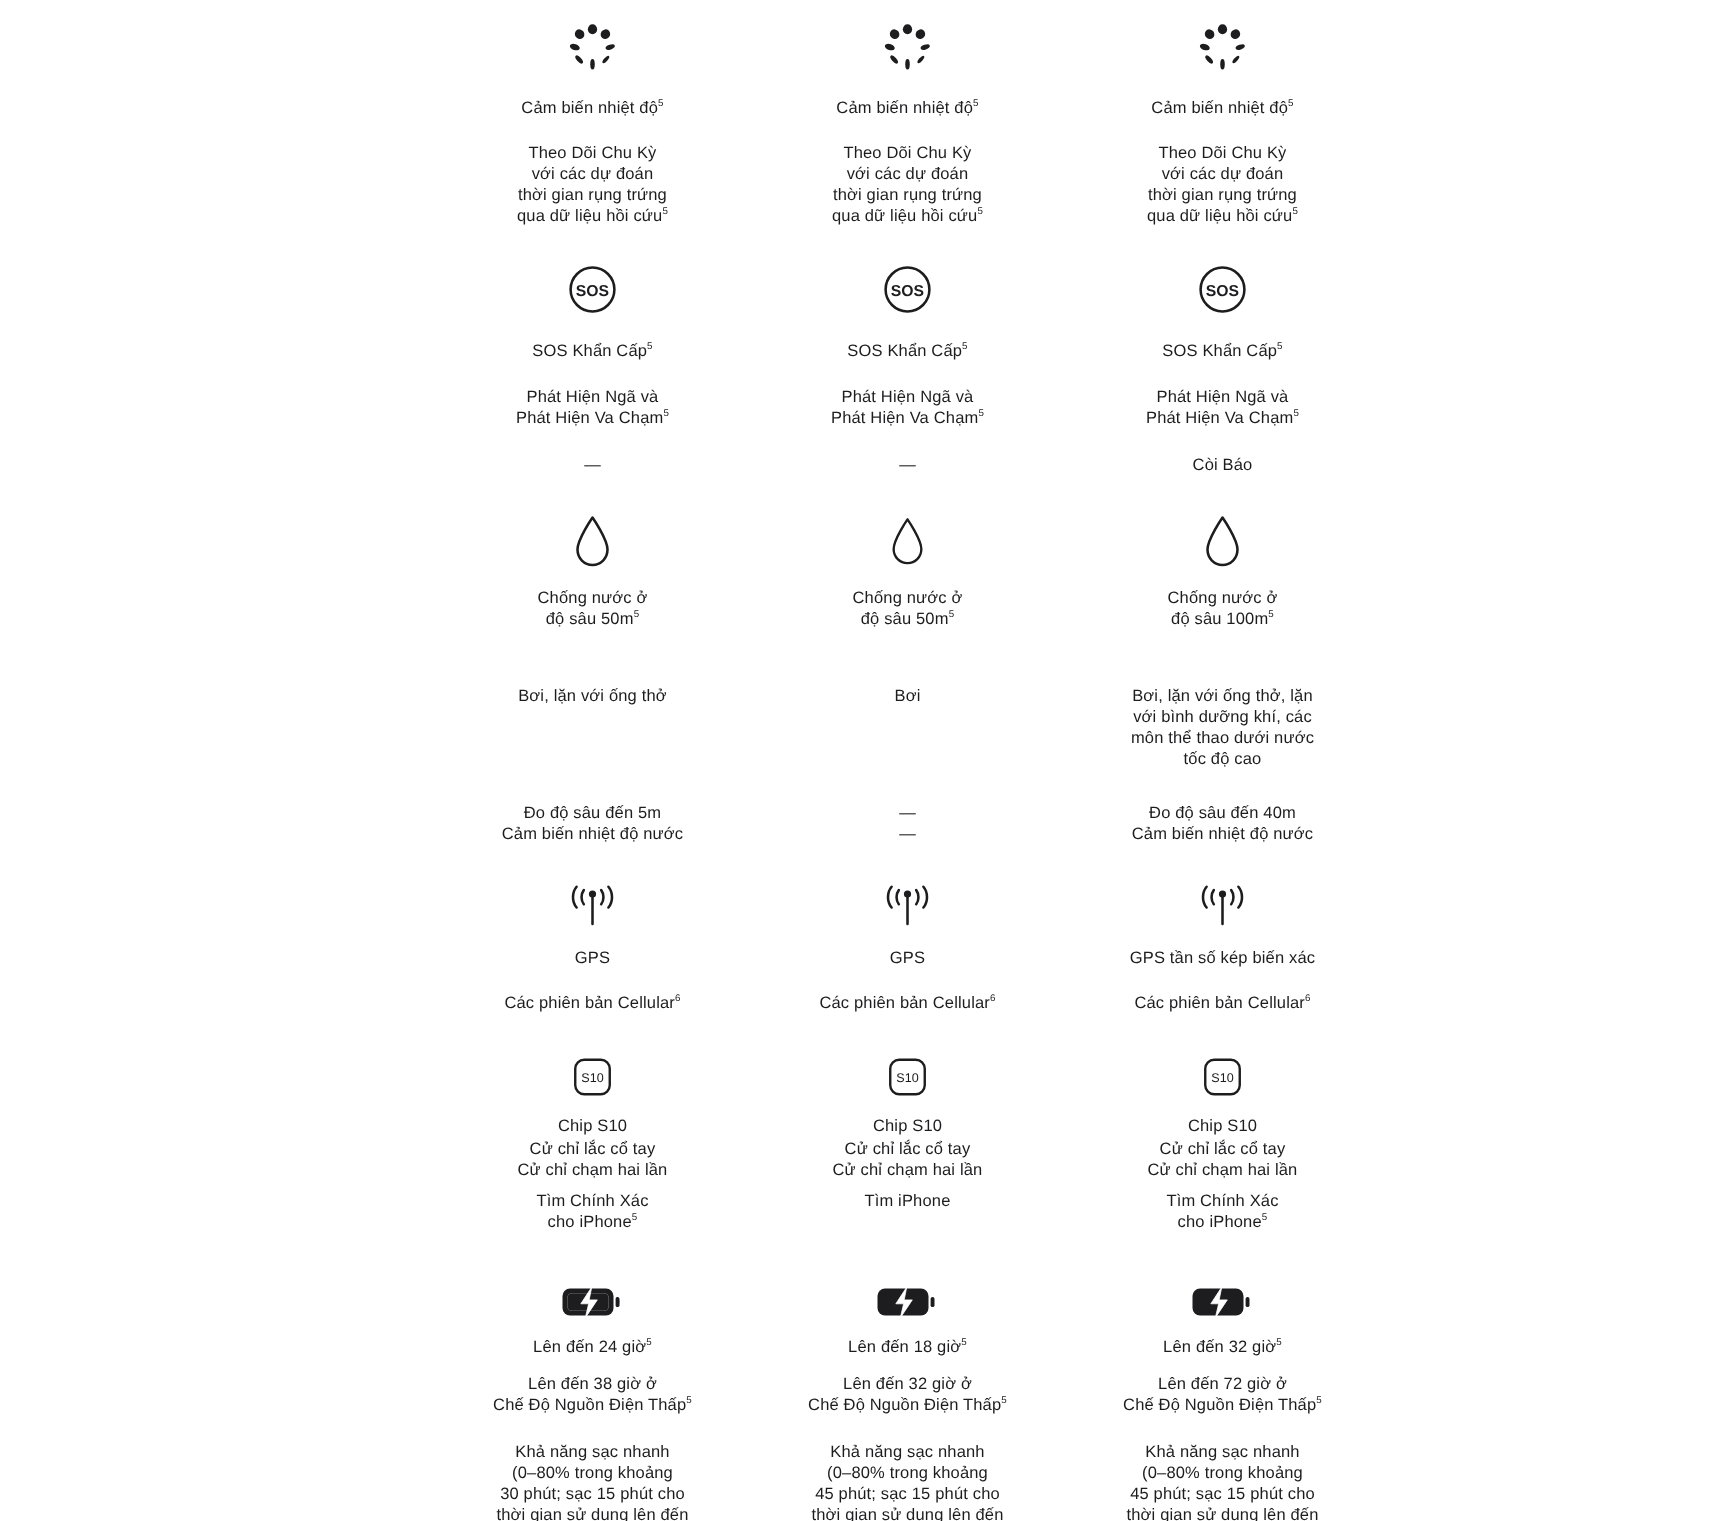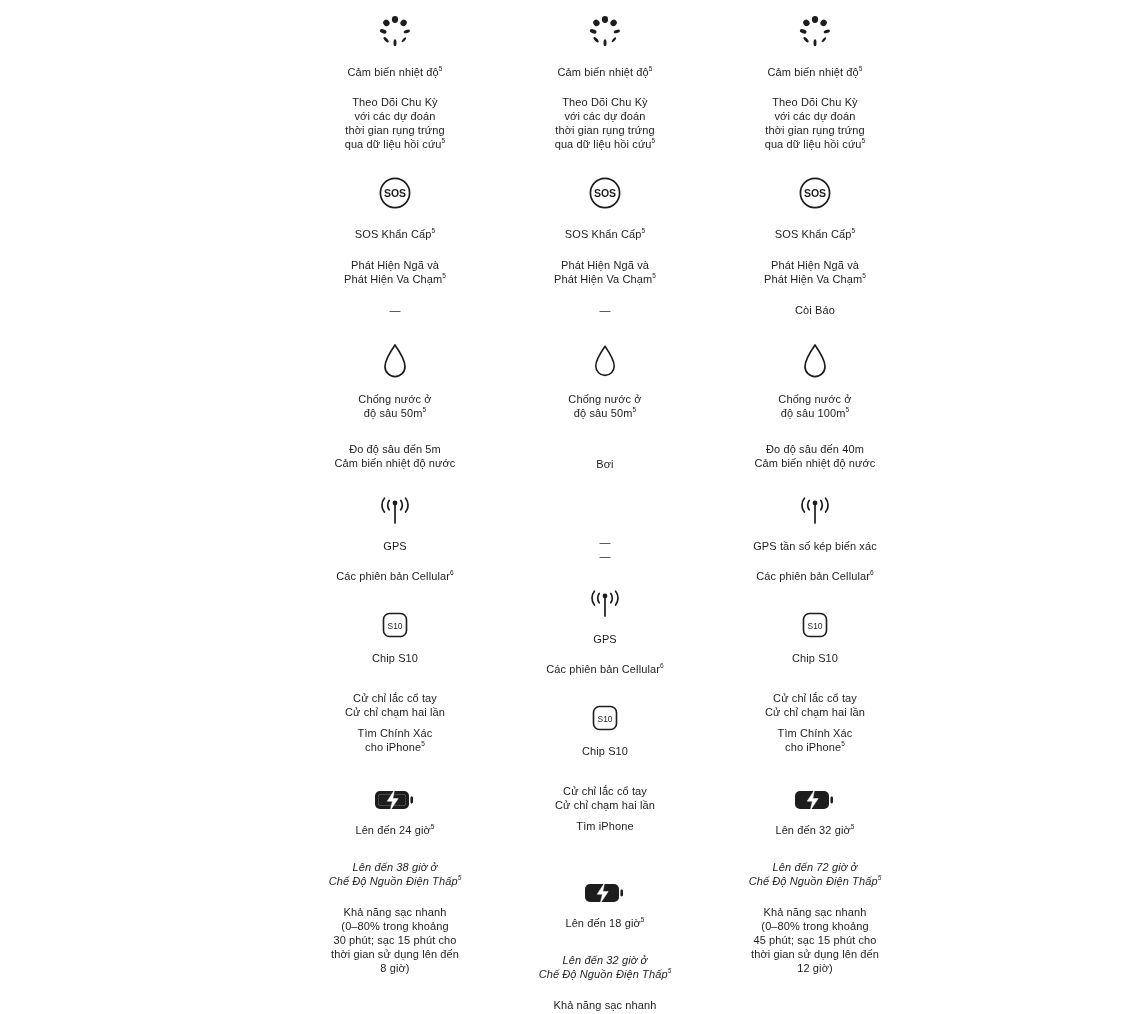--- a/index.html
+++ b/index.html
@@ -69,27 +69,27 @@
   .sec-water .b2 { margin-top: 37px; }
   .sec-water .b3 { margin-top: 22px; }
   .sec-water .b4 { margin-top: 0; }
 
   .sec-gps .icon-wrap { height: 56px; padding-top: 28px; }
   .sec-gps .b1 { margin-top: 13px; }
   .sec-gps .b2 { margin-top: 16px; }
 
   .sec-chip .icon-wrap { height: 56px; padding-top: 30px; }
   .sec-chip .b1 { margin-top: 12px; }
-  .sec-chip .b2 { margin-top: 26px; }
+  .sec-chip .b2 { margin-top: 1px; }
   .sec-chip .b3 { }
   .sec-chip .b4 { margin-top: 7px; text-align: center; }
 
   .sec-batt .icon-wrap { height: 58px; padding-top: 33px; }
   .sec-batt .b1 { margin-top: 11px; }
-  .sec-batt .b2 { margin-top: 23px; font-style: italic; }
+  .sec-batt .b2 { margin-top: 11px; }
   .sec-batt .b3 { margin-top: 17px; }
 
   .water-b2-tall { min-height: 56px; }
   .water-b2-short { min-height: 56px; display:flex; align-items:flex-start; justify-content:center; }
   .chip-b4 { min-height: 28px; }
 </style>
 </head>
 <body>
 
 <div class="compare-grid">
@@ -134,20 +134,21 @@
     </div>
 
     <div class="section sec-water">
       <div class="icon-wrap">
         <svg width="26" height="36" viewBox="0 0 26 36" aria-hidden="true">
           <path d="M13 2 C13 2 3 16.5 3 23.4 C3 29.3 7.5 33.6 13 33.6 C18.5 33.6 23 29.3 23 23.4 C23 16.5 13 2 13 2 Z" fill="none" stroke="#1d1d1f" stroke-width="1.7" stroke-linejoin="round"></path>
         </svg>
       </div>
       <div class="txt b1"><span>Chống nước ở
 độ sâu 50m</span><sup>5</sup></div>
+      <div class="txt b2 water-b2-short">Bơi, lặn với ống thở</div>
       <div class="txt b3">Đo độ sâu đến 5m</div>
       <div class="txt b4">Cảm biến nhiệt độ nước</div>
     </div>
 
     <div class="section sec-gps">
       <div class="icon-wrap">
         <svg width="42" height="30" viewBox="0 0 42 30" aria-hidden="true">
           <g fill="none" stroke="#1d1d1f" stroke-width="1.7" stroke-linecap="round">
             <line x1="21" y1="8" x2="21" y2="26"></line>
             <circle cx="21" cy="6" r="2.4" fill="#1d1d1f" stroke="none"></circle>
@@ -336,20 +337,24 @@
     </div>
 
     <div class="section sec-water">
       <div class="icon-wrap">
         <svg width="26" height="36" viewBox="0 0 26 36" aria-hidden="true">
           <path d="M13 2 C13 2 3 16.5 3 23.4 C3 29.3 7.5 33.6 13 33.6 C18.5 33.6 23 29.3 23 23.4 C23 16.5 13 2 13 2 Z" fill="none" stroke="#1d1d1f" stroke-width="1.7" stroke-linejoin="round"></path>
         </svg>
       </div>
       <div class="txt b1"><span>Chống nước ở
 độ sâu 100m</span><sup>5</sup></div>
+      <div class="txt b2 water-b2-tall">Bơi, lặn với ống thở, lặn
+với bình dưỡng khí, các
+môn thể thao dưới nước
+tốc độ cao</div>
       <div class="txt b3">Đo độ sâu đến 40m</div>
       <div class="txt b4">Cảm biến nhiệt độ nước</div>
     </div>
 
     <div class="section sec-gps">
       <div class="icon-wrap">
         <svg width="42" height="30" viewBox="0 0 42 30" aria-hidden="true">
           <g fill="none" stroke="#1d1d1f" stroke-width="1.7" stroke-linecap="round">
             <line x1="21" y1="8" x2="21" y2="26"></line>
             <circle cx="21" cy="6" r="2.4" fill="#1d1d1f" stroke="none"></circle>

